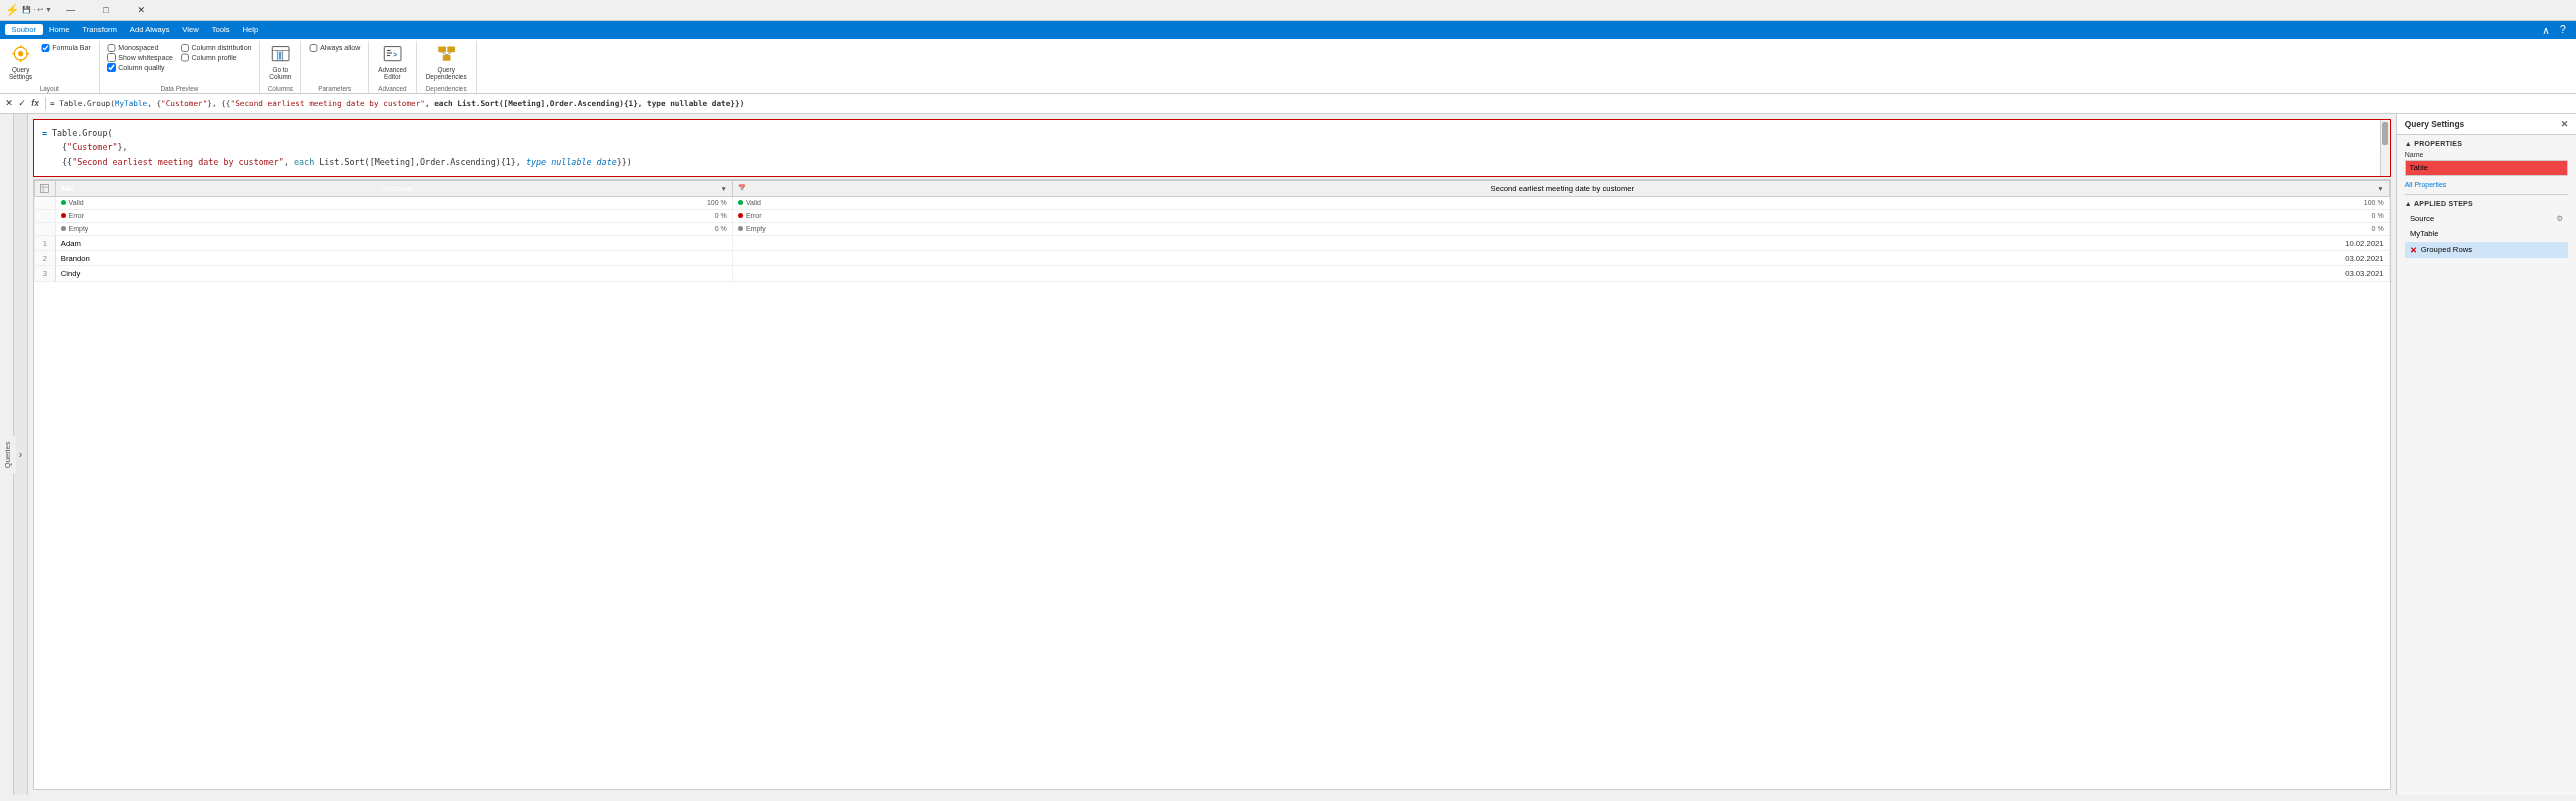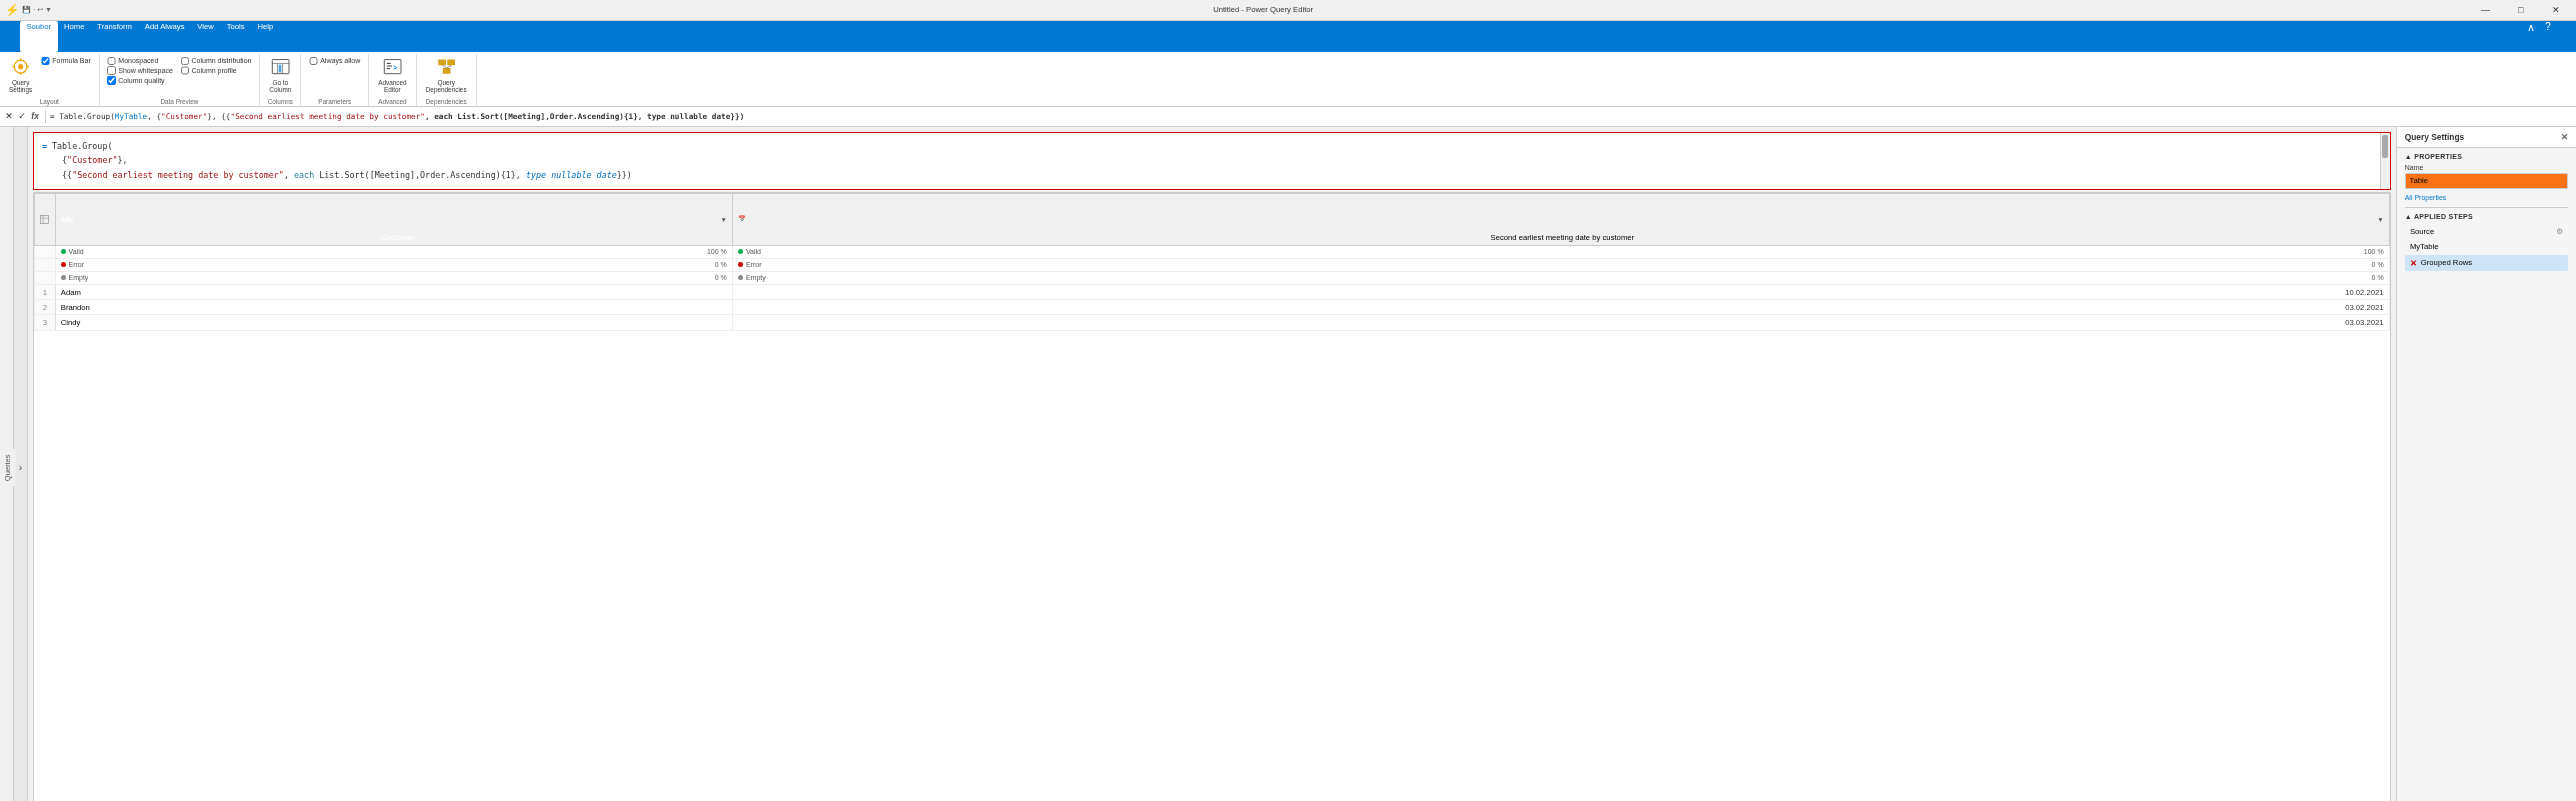--- a/index.html
+++ b/index.html
@@ -13,24 +13,25 @@
       align-items: center;
       padding: 0 5.2px;
       border-bottom: 0.6px solid #ccc;
     }
     .title-bar-title { flex: 1; text-align: center; font-size: 7.7px; color: #333; }
     .title-bar-controls { display: flex; gap: 5.2px; }
     .title-bar-btn { width: 30px; height: 20.6px; display: flex; align-items: center; justify-content: center; cursor: pointer; font-size: 9px; color: #333; background: transparent; border: none; }
 
     
     .menu-bar {
-      height: 31px;
+      height: 18px;
       background: #0078d4;
       display: flex;
-      padding: 0 20px;
+      align-items: center;
+      padding: 0 5px;
     }
     .menu-item {
       padding: 1.3px 6.4px;
       color: white;
       cursor: pointer;
       font-size: 7.7px;
       border-radius: 1.9px;
     }
     .menu-item.active { background: white; color: #0078d4; }
 
@@ -106,21 +107,21 @@
       padding: 0;
       white-space: nowrap;
     }
     .col-header {
       display: flex;
       align-items: center;
       padding: 2.6px 5.2px;
       font-weight: normal;
       gap: 3.9px;
     }
-    .col-header-text { flex: 1; margin-top: 36px; }
+    .col-header-text { flex: 1; }
     .col-dropdown {
       cursor: pointer;
       color: #555;
       font-size: 6.4px;
     }
 
     .customer-header { background: #d4a017; color: white; }
     .customer-header .col-header { color: white; }
 
     .quality-row td {
@@ -191,21 +192,21 @@
       font-size: 7px;
       color: #333;
       margin-bottom: 1.9px;
     }
     .field-input {
       width: 100%;
       border: 0.6px solid #ccc;
       padding: 2.6px 3.9px;
       font-size: 7.7px;
       border-radius: 1.3px;
-      background: #f97316;
+      background: #ef4444;
     }
     .all-properties-link {
       color: #0078d4;
       font-size: 7px;
       cursor: pointer;
       text-decoration: none;
     }
     .steps-list {
       margin-top: 2.6px;
     }
@@ -251,21 +252,20 @@
       height: 19.3px;
       padding: 0 2.6px;
     }
   </style>
 </head>
 <body>
 
 <div class="title-bar">
   <span style="font-size:11.6px; color:#f0a500; margin-right:2.6px;">⚡</span>
   <span style="font-size:7px; color:#666; margin-right:3.9px;">💾 · ↩ ▼</span>
-  <span class="title-bar-title">Untitled - Power Query Editor</span>
   <div class="title-bar-controls">
     <button class="title-bar-btn">—</button>
     <button class="title-bar-btn">□</button>
     <button class="title-bar-btn close">✕</button>
   </div>
 </div>
 
 <div class="menu-bar">
   <div class="menu-item active">Soubor</div>
   <div class="menu-item">Home</div>

